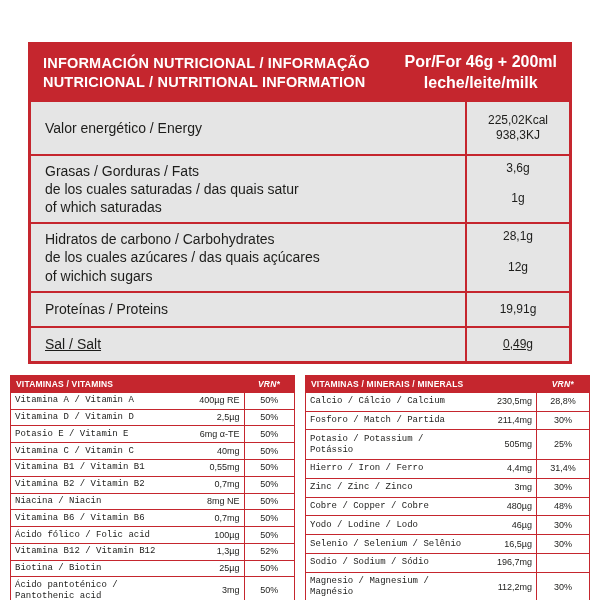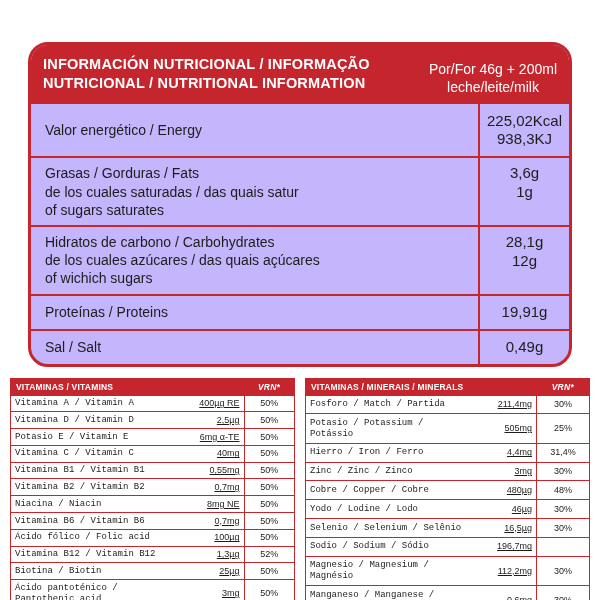--- a/index.html
+++ b/index.html
@@ -1,45 +1,45 @@
 <!DOCTYPE html>
 <html><head>
 <meta charset="utf-8">
 <style>
   :root{ --red:#c5262e; --ink:#1d1d1b; }
   html,body{margin:0;padding:0;background:#fff;}
   body{width:600px;height:600px;font-family:"Liberation Sans",sans-serif;color:var(--ink);overflow:hidden;}
   .page{position:relative;width:600px;height:600px;box-sizing:border-box;padding-top:42px;}
 
   
-  .top-box{margin:0 28px;border:3px solid var(--red);border-radius:20px;overflow:hidden;background:#c4b5fd;}
+  .top-box{margin:0 28px;border:3px solid var(--red);border-radius:0;overflow:hidden;background:#e5e5e5;}
   .red-header{background:var(--red);color:#fff;display:flex;justify-content:space-between;align-items:center;padding:7px 12px 8px 12px;}
   .header-title{font-weight:bold;font-size:14.5px;line-height:1.3;letter-spacing:.2px;}
-  .header-serving{font-weight:normal;font-size:14px;line-height:1.3;text-align:center;margin-top:8px;}
+  .header-serving{font-weight:bold;font-size:16px;line-height:1.3;text-align:center;}
 
   .m-row{display:flex;border-top:2.5px solid var(--red);}
   .m-row:first-child{border-top:none;}
   .m-row:nth-child(1){min-height:52px;}
   .m-row:nth-child(2){min-height:57px;}
   .m-row:nth-child(3){min-height:66px;gap:38px;}
   .m-row:nth-child(4){min-height:33px;gap:11px;}
-  .m-row:nth-child(5){min-height:33px;}
+  .m-row:nth-child(5){min-height:33px;text-decoration:underline;}
   .m-label{flex:1;display:flex;flex-direction:column;justify-content:center;padding:6px 10px 6px 14px;font-size:14px;line-height:1.3;}
-  .m-value{width:91px;border-left:2.5px solid var(--red);display:flex;flex-direction:column;align-items:center;justify-content:center;text-align:center;font-size:15px;line-height:1.25;padding:5px 4px;box-sizing:border-box;}
-  .m-value.spread{justify-content:flex-end;padding:5px 4px 23px 4px;}
+  .m-value{width:104px;border-left:2.5px solid var(--red);display:flex;flex-direction:column;align-items:center;justify-content:center;text-align:center;font-size:12px;line-height:1.25;padding:5px 4px;box-sizing:border-box;}
+  .m-value.spread{justify-content:space-between;padding:5px 4px 16px 4px;}
 
   
   .bottom{display:flex;gap:10px;margin:11px 10px 0 10px;align-items:flex-start;}
   table.micro{border-collapse:collapse;border:1.5px solid var(--red);flex:1;background:#fff;}
   table.micro th{background:var(--red);color:#fff;font-size:8.5px;font-weight:bold;letter-spacing:.2px;padding:3px 5px;}
   th.mh-name{text-align:left;}
   th.mh-vrn{width:40px;text-align:center;font-style:italic;}
   table.micro td{border-top:1px solid var(--red);font-size:9px;line-height:1.2;padding:2.5px 4px;}
   td.nm{text-align:left;font-family:Liberation Mono, monospace;}
-  td.amt{text-align:right;width:58px;white-space:nowrap;text-decoration:underline;}
+  td.amt{text-align:right;width:58px;white-space:nowrap;}
   td.vrn{border-left:1px solid var(--red);text-align:center;width:38px;}
   table.micro.minerals td{padding:3.5px 4px;}
   table.micro.minerals td.vrn{width:44px;}
 </style>
 </head>
 <body>
 
 <div class="page">
 
   <div class="top-box">
@@ -62,21 +62,21 @@
             <div class="m-value-main">
               <div>225,02Kcal</div>
               <div>938,3KJ</div>
             </div>
           </div>
         </div>
         <div class="m-row">
           <div class="m-label">
             <div class="m-label-main">Grasas / Gorduras / Fats</div>
             <div class="m-label-sub">de los cuales saturadas / das quais satur</div>
-            <div class="m-label-sub">of sugars saturates</div>
+            <div class="m-label-sub">of which saturadas</div>
           </div>
           <div class="m-value spread">
             <div class="m-value-main">
               <div>3,6g</div>
             </div>
             <div class="m-value-sub">1g</div>
           </div>
         </div>
         <div class="m-row">
           <div class="m-label">
@@ -193,20 +193,25 @@
 
     <table class="micro minerals">
       <thead>
         <tr>
           <th class="mh-name" colspan="2">VITAMINAS / MINERAIS / MINERALS</th>
           <th class="mh-vrn">VRN*</th>
         </tr>
       </thead>
       <tbody id="minerals-body">
           <tr>
+            <td class="nm">Calcio / Cálcio / Calcium</td>
+            <td class="amt">230,5mg</td>
+            <td class="vrn">28,8%</td>
+          </tr>
+          <tr>
             <td class="nm">Fosforo / Match / Partida</td>
             <td class="amt">211,4mg</td>
             <td class="vrn">30%</td>
           </tr>
           <tr>
             <td class="nm">Potasio / Potassium / Potássio</td>
             <td class="amt">505mg</td>
             <td class="vrn">25%</td>
           </tr>
           <tr>

